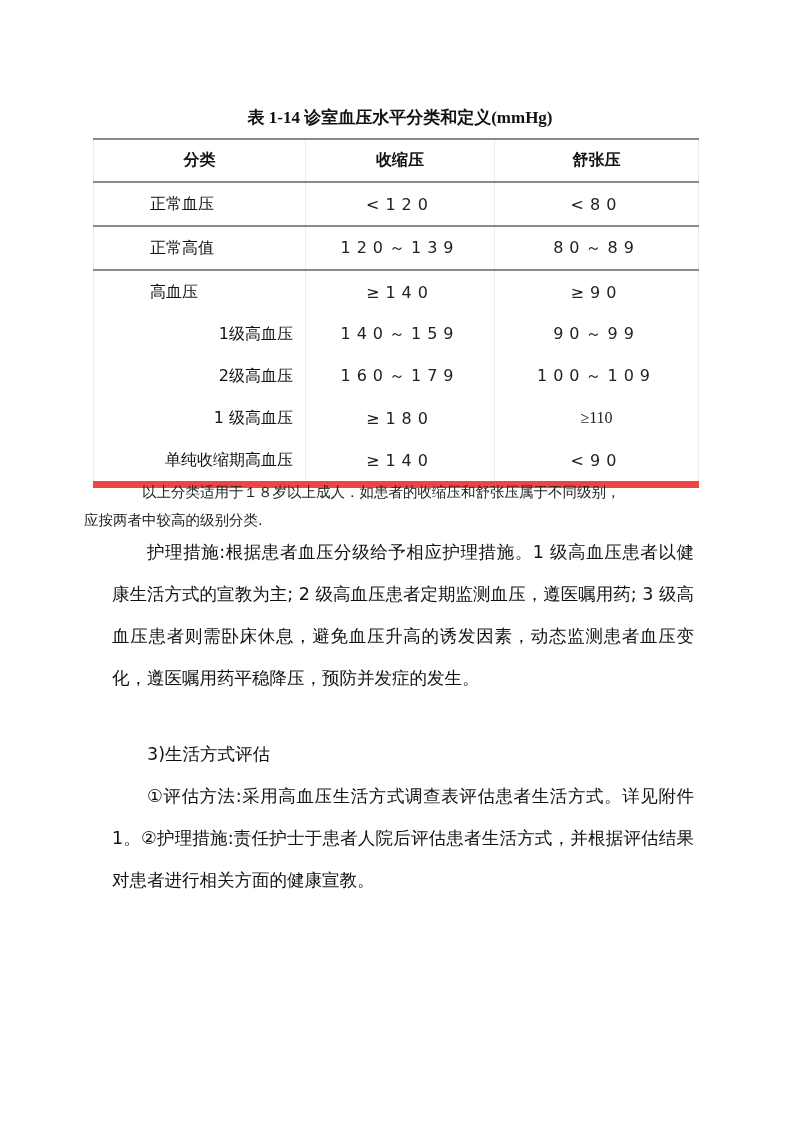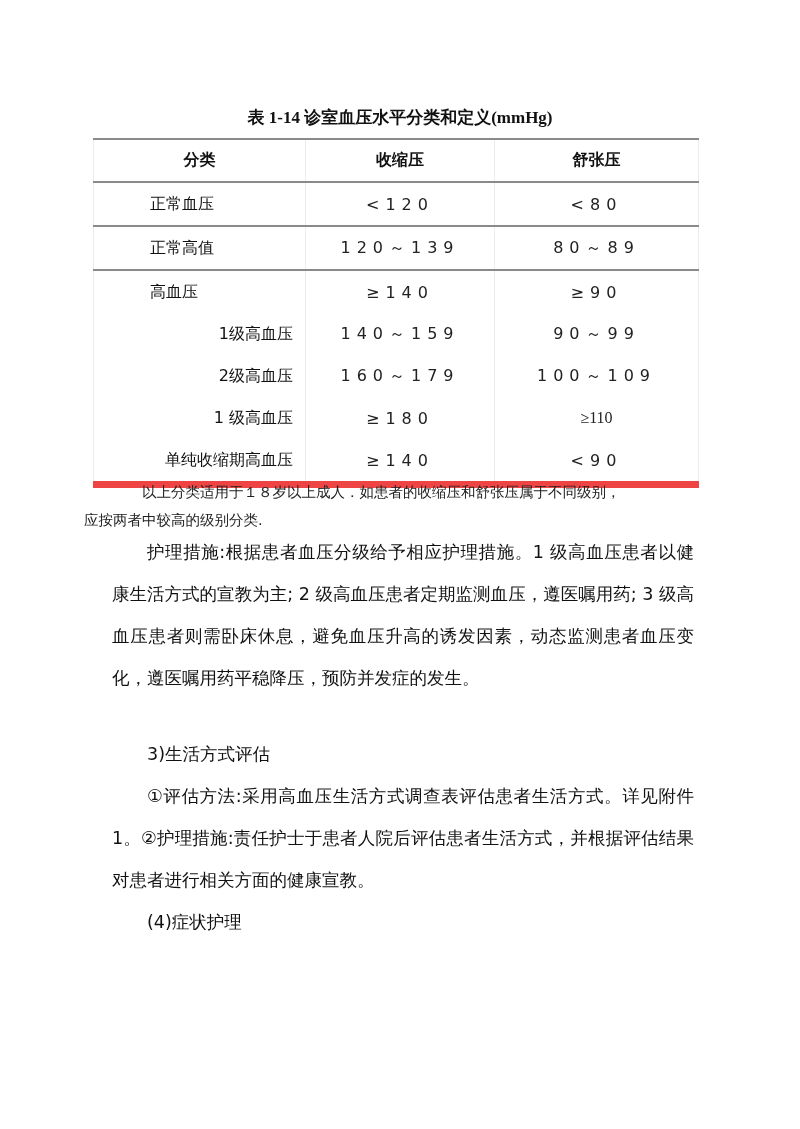--- a/index.html
+++ b/index.html
@@ -168,14 +168,13 @@
   <div style="margin-left:-28px;"><span>应按两者中较高的级别分类.</span></div>
 </div>
 
 <div class="body-text" style="top: 531px;">
   <p class="para">护理措施:根据患者血压分级给予相应护理措施。1 级高血压患者以健康生活方式的宣教为主; 2 级高血压患者定期监测血压，遵医嘱用药; 3 级高血压患者则需卧床休息，避免血压升高的诱发因素，动态监测患者血压变化，遵医嘱用药平稳降压，预防并发症的发生。</p>
 </div>
 
 <div class="body-text" style="top: 733px;">
   <p class="para">3)生活方式评估</p>
   <p class="para">①评估方法:采用高血压生活方式调查表评估患者生活方式。详见附件 1。②护理措施:责任护士于患者人院后评估患者生活方式，并根据评估结果对患者进行相关方面的健康宣教。</p>
-  <p class="para">(4)症状护理</p>
 </div>
 
 </body></html>

